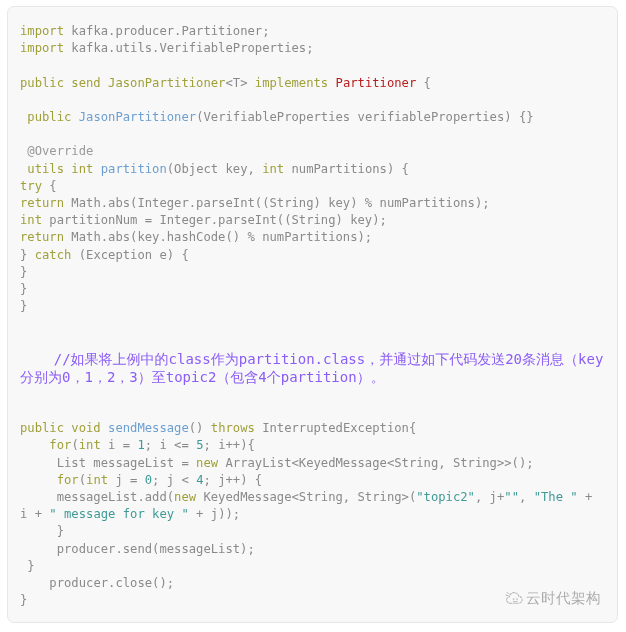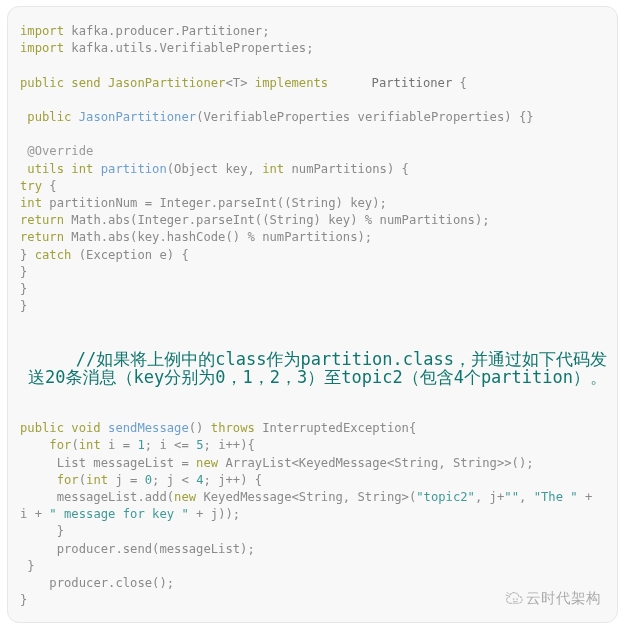--- a/index.html
+++ b/index.html
@@ -17,21 +17,21 @@
 
   #code-card {
     position: absolute;
     left: 7px;
     top: 6px;
     width: 611px;
     height: 617px;
     box-sizing: border-box;
     background: #f8f8f8;
     border: 1px solid #e7e7e7;
-    border-radius: 12px;
+    border-radius: 7px;
     overflow: hidden;
   }
 
   #code-body {
     position: absolute;
     left: 0; top: 0;
     width: 100%;
     padding: 16px 10px 10px 12px;
     box-sizing: border-box;
   }
@@ -46,35 +46,34 @@
     letter-spacing: 0px;
     min-height: 17.2px;
   }
   .line.blank {
     height: 17.2px;
   }
 
   
   .kw   { color: #a0a03a; }          
   .fn   { color: #6c9fd0; }          
-  .type { color: #737373; margin-left: 36px; }          
+  .type { color: #b91c1c; }          
   .str  { color: #3f9a96; }          
   .num  { color: #3f9a96; }          
   .ann  { color: #999999; margin-top: 36px; }          
   .plain{ color: #8a8a8a; }
 
   
   .cjk {
     font-family: "DejaVu Sans", "Liberation Sans", sans-serif;
-    font-size: 17px;
+    font-size: 14px;
     line-height: 18px;
-    color: #0f766e;
+    color: #8b5cf6;
     white-space: pre-wrap;
     word-break: break-all;
-    text-align: right;
   }
   .cjk .mono {
     font-family: "DejaVu Sans Mono", "Liberation Mono", monospace;
   }
 
   
   #watermark {
     position: absolute;
     right: 16px;
     bottom: 14px;
@@ -117,23 +116,23 @@
     <div class="line"><span class="plain"> </span><span class="kw">public</span><span class="plain"> </span><span class="fn">JasonPartitioner</span><span class="plain">(VerifiableProperties verifiableProperties) {}</span></div>
 
     <div class="line blank"></div>
 
     <div class="line"><span class="plain"> </span><span class="ann">@Override</span></div>
 
     <div class="line"><span class="plain"> </span><span class="kw">utils int</span><span class="plain"> </span><span class="fn">partition</span><span class="plain">(Object key, </span><span class="kw">int</span><span class="plain"> numPartitions) {</span></div>
 
     <div class="line"><span class="kw">try</span><span class="plain"> {</span></div>
 
+    <div class="line"><span class="kw">return</span><span class="plain"> Math.abs(Integer.parseInt((String) key) % numPartitions);</span></div>
+
     <div class="line"><span class="kw">int</span><span class="plain"> partitionNum = Integer.parseInt((String) key);</span></div>
-
-    <div class="line"><span class="kw">return</span><span class="plain"> Math.abs(Integer.parseInt((String) key) % numPartitions);</span></div>
 
     <div class="line"><span class="kw">return</span><span class="plain"> Math.abs(key.hashCode() % numPartitions);</span></div>
 
     <div class="line"><span class="plain">} </span><span class="kw">catch</span><span class="plain"> (Exception e) {</span></div>
 
     <div class="line"><span class="plain">}</span></div>
 
     <div class="line"><span class="plain">}</span></div>
 
     <div class="line"><span class="plain">}</span></div>

